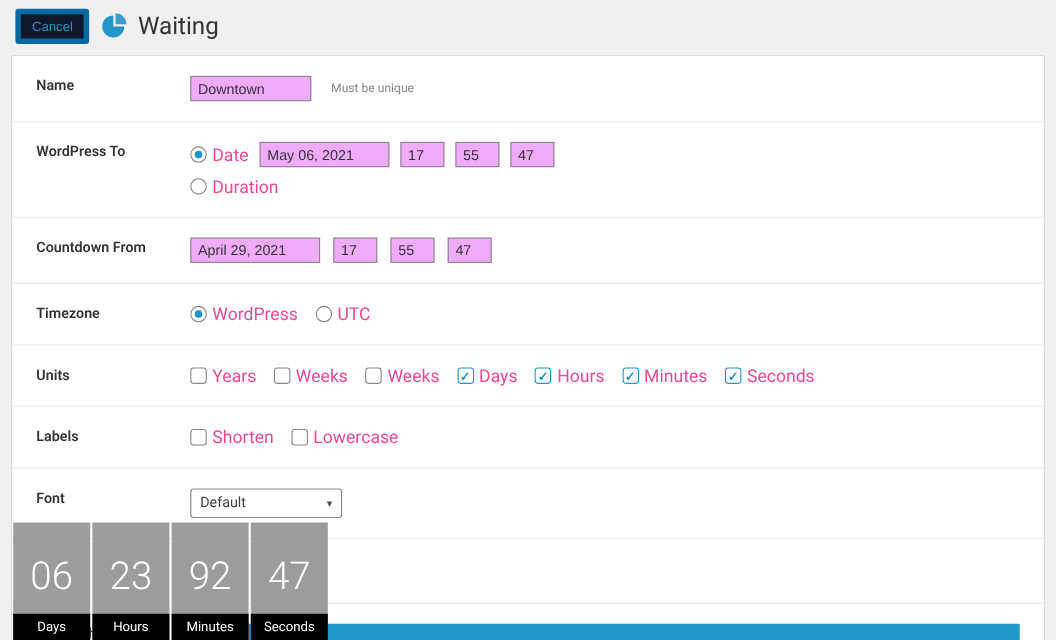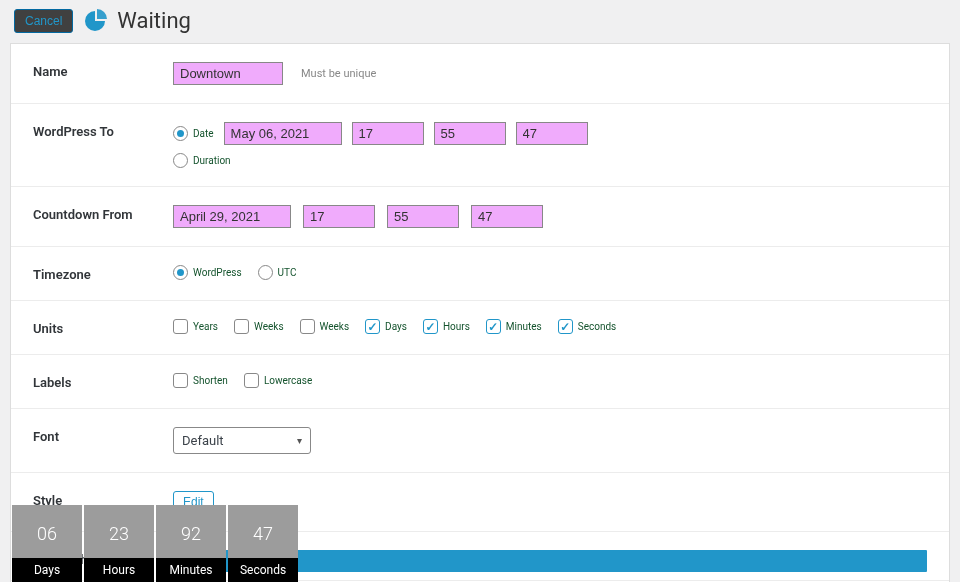--- a/index.html
+++ b/index.html
@@ -13,22 +13,22 @@
       overflow: hidden;
       position: relative;
     }
     .header {
       display: flex;
       align-items: center;
       gap: 10px;
       padding: 8px 14px 10px;
     }
     .cancel-btn {
-      background: #404040;
-      border: 1px solid #0369a1;
+      background: #0f172a;
+      border: 5px solid #0369a1;
       color: #2196c9;
       padding: 4px 10px;
       border-radius: 3px;
       font-size: 12px;
       cursor: pointer;
     }
     .app-logo {
       width: 24px;
       height: 24px;
       display: inline-block;
@@ -72,33 +72,33 @@
     }
     input[type="text"] {
       border: 1px solid #888;
       padding: 3px 6px;
       font-size: 13px;
       background: #f0abfc;
       color: #333;
     }
     .name-input { width: 110px; }
     .date-input { width: 118px; }
-    .time-input { width: 72px; text-align: left; padding-left:8px; }
+    .time-input { width: 40px; text-align: left; padding-left:8px; }
     .radio-group, .check-group {
       display: flex;
       align-items: center;
       gap: 16px;
       flex-wrap: wrap;
     }
     .radio-item, .check-item {
       display: flex;
       align-items: center;
       gap: 5px;
-      font-size: 10px;
-      color: #14532d;
+      font-size: 16px;
+      color: #ec4899;
     }
     .radio {
       width: 15px; height: 15px;
       border: 1px solid #888;
       border-radius: 50%;
       display: inline-flex;
       align-items: center;
       justify-content: center;
       background: #fff;
     }
@@ -171,22 +171,22 @@
       display: flex;
       gap: 2px;
     }
     .unit-box {
       width: 70px;
       background: #9c9c9c;
       text-align: center;
       color: #fff;
     }
     .unit-val {
-      font-size: 18px;
-      padding: 18px 0 14px;
+      font-size: 35px;
+      padding: 28px 0 14px;
       font-weight: 300;
     }
     .unit-label {
       background: #000;
       color: #fff;
       font-size: 12px;
       padding: 5px 0;
     }
   </style>
 </head>

